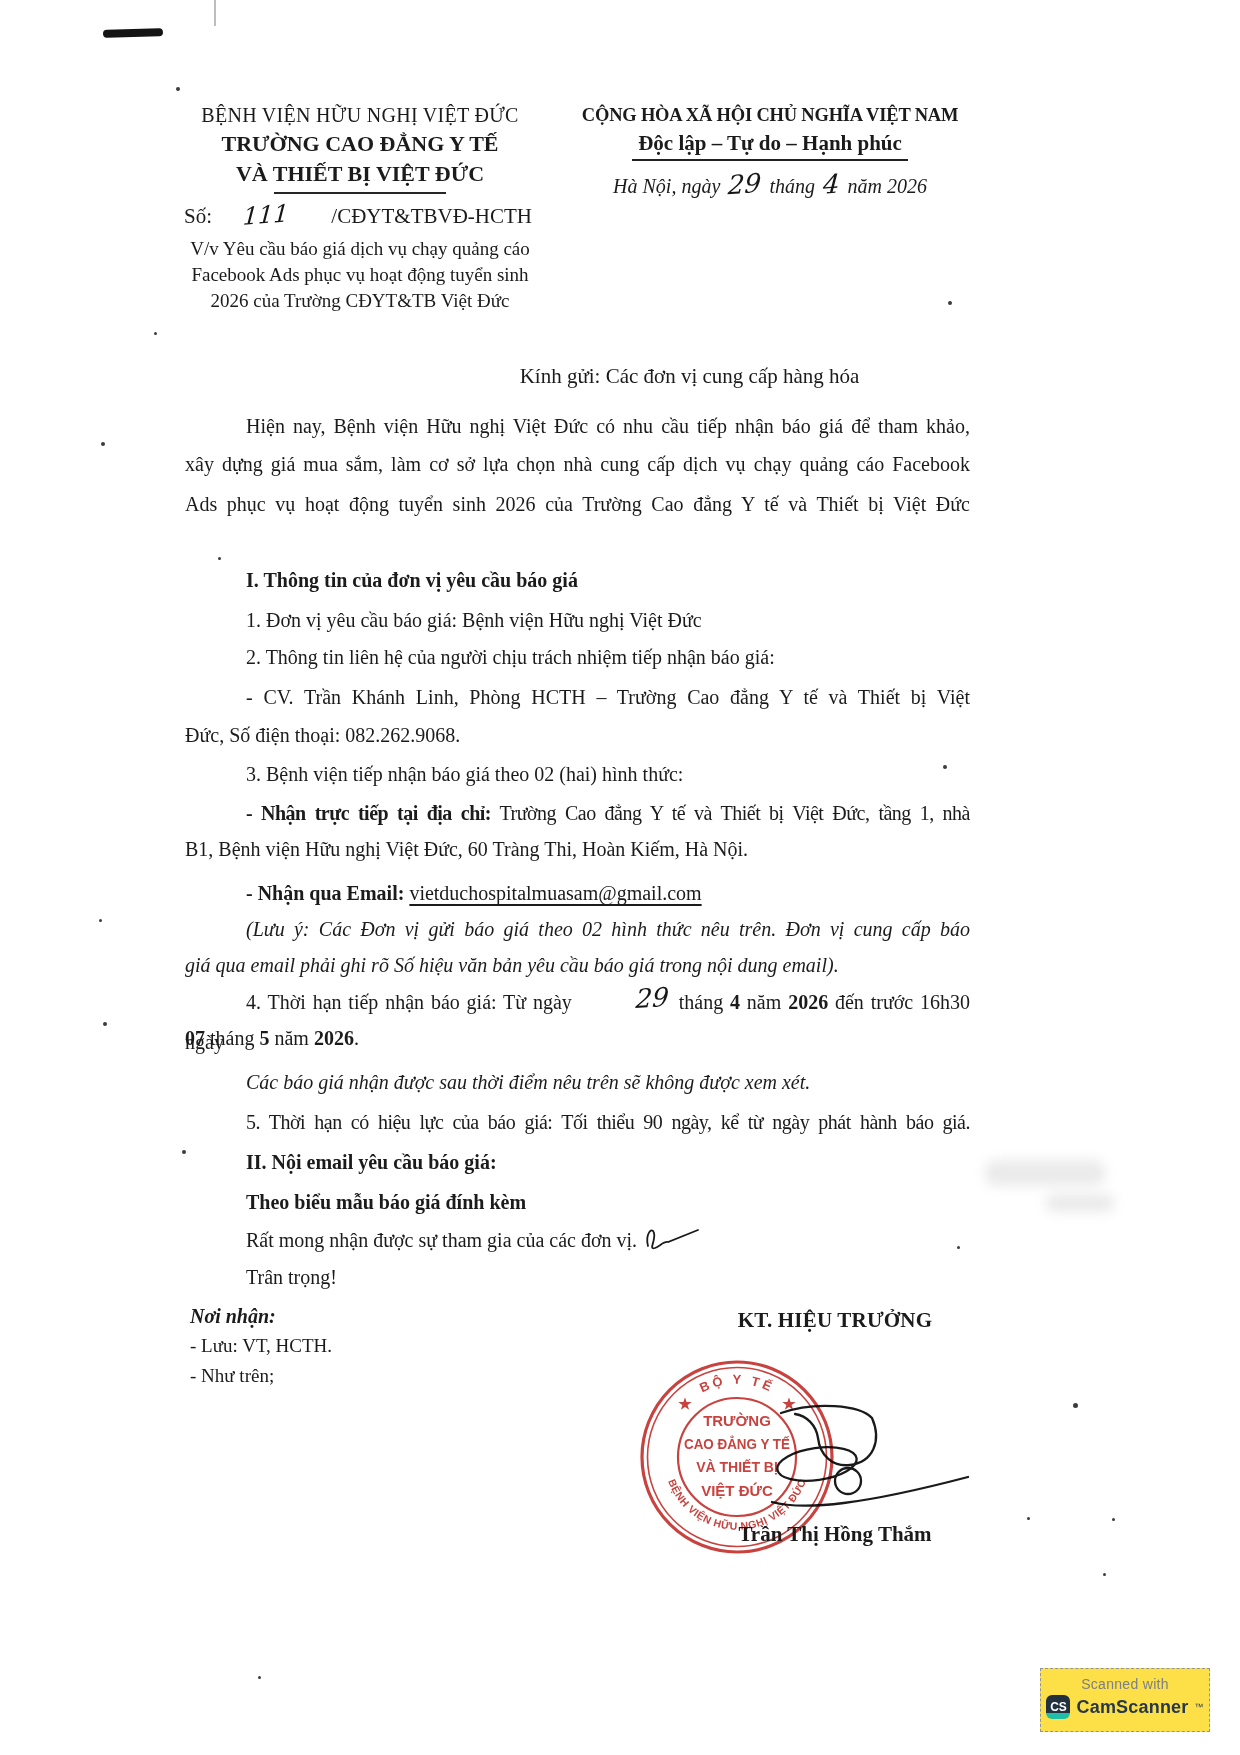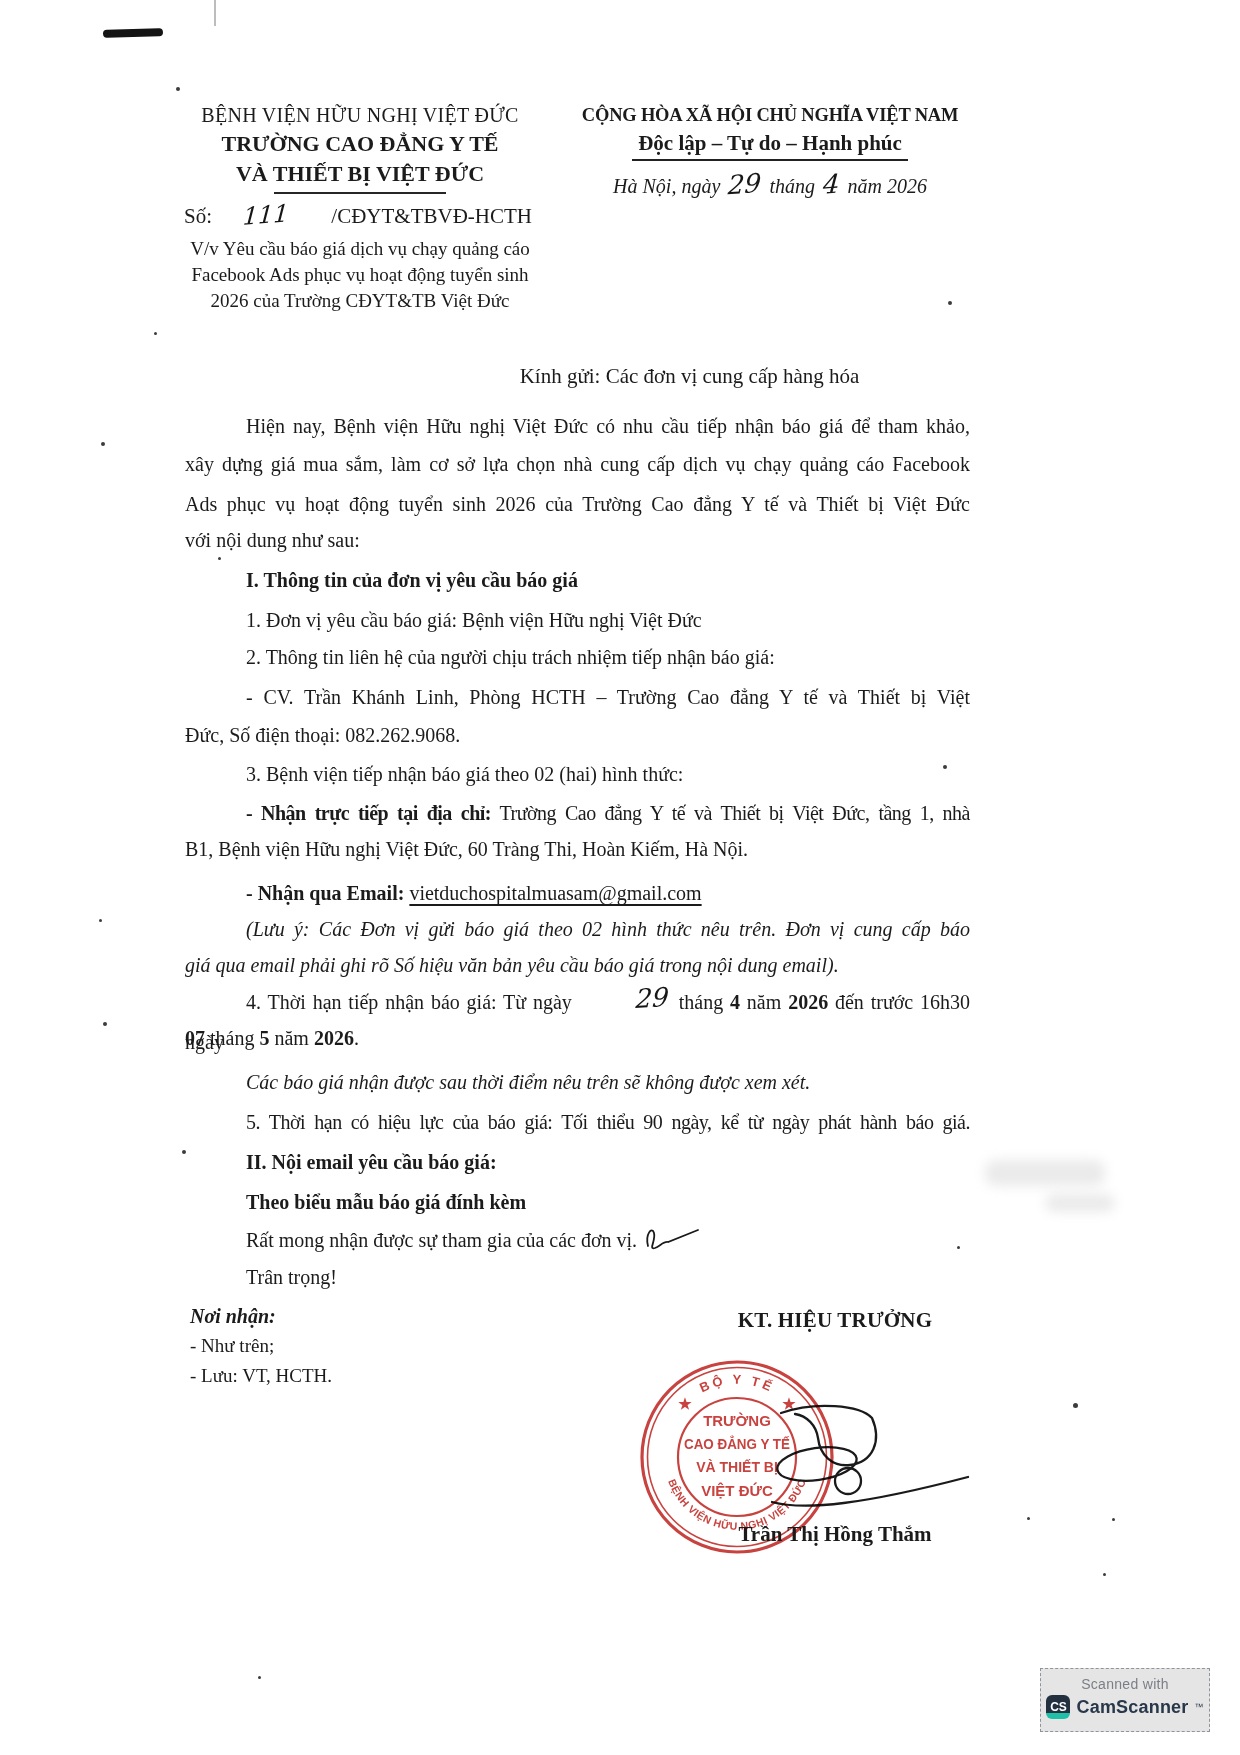--- a/index.html
+++ b/index.html
@@ -45,21 +45,21 @@
   
   .fleft{position:absolute;left:190px;top:1301px;width:330px;}
   .fl-title{font-size:20px;font-weight:bold;font-style:italic;line-height:30px;}
   .fl-item{font-size:19px;line-height:30px;}
   .fright{position:absolute;left:640px;top:1302px;width:390px;text-align:center;}
   .fr1{font-size:21px;font-weight:bold;line-height:36px;letter-spacing:.2px;}
   .fr-name{position:absolute;left:640px;top:1522px;width:390px;text-align:center;font-size:21px;font-weight:bold;}
   .stamp-svg{position:absolute;left:637px;top:1357px;width:200px;height:200px;mix-blend-mode:multiply;opacity:.93;}
   .sig-svg{position:absolute;left:745px;top:1385px;width:250px;height:150px;mix-blend-mode:multiply;}
   
-  .cs-badge{position:absolute;left:1040px;top:1668px;width:168px;height:62px;background:#e5e5e5;
+  .cs-badge{position:absolute;left:1040px;top:1668px;width:168px;height:62px;background:#fde047;
             border:1.5px dashed #8f949c;font-family:"Liberation Sans",sans-serif;text-align:center;}
   .cs-l1{font-size:14px;color:#7a7f87;margin-top:7px;letter-spacing:.3px;}
   .cs-row{display:flex;align-items:center;justify-content:center;gap:6px;margin-top:3px;}
   .cs-icon{display:inline-flex;align-items:center;justify-content:center;width:24px;height:24px;border-radius:6px;
            background:linear-gradient(#223040 76%,#1fc0a7 76%);color:#fff;font-weight:bold;font-size:12px;}
   .cs-brand{font-size:18px;font-weight:bold;color:#28384a;letter-spacing:.2px;}
   .cs-tm{font-size:9px;color:#28384a;vertical-align:super;}
 </style>
 </head>
 <body>
@@ -115,21 +115,20 @@
       <span class="hand">4</span>
       <span>năm 2026</span>
     </div>
   </div>
 
   <div class="l salut" style="top:356px;">Kính gửi: Các đơn vị cung cấp hàng hóa</div>
 
   <div class="l jl ind" style="top:406px;">Hiện nay, Bệnh viện Hữu nghị Việt Đức có nhu cầu tiếp nhận báo giá để tham khảo,</div>
   <div class="l jl" style="top:444px;">xây dựng giá mua sắm, làm cơ sở lựa chọn nhà cung cấp dịch vụ chạy quảng cáo Facebook</div>
   <div class="l jl" style="top:484px;">Ads phục vụ hoạt động tuyển sinh 2026 của Trường Cao đẳng Y tế và Thiết bị Việt Đức</div>
-  <div class="l" style="top:520px;">với nội dung như sau:</div>
 
   <div class="l b ind" style="top:560px;">I. Thông tin của đơn vị yêu cầu báo giá</div>
   <div class="l ind" style="top:600px;">1. Đơn vị yêu cầu báo giá: Bệnh viện Hữu nghị Việt Đức</div>
   <div class="l ind" style="top:637px;">2. Thông tin liên hệ của người chịu trách nhiệm tiếp nhận báo giá:</div>
   <div class="l jl ind" style="top:677px;">- CV. Trần Khánh Linh, Phòng HCTH – Trường Cao đẳng Y tế và Thiết bị Việt</div>
   <div class="l" style="top:715px;">Đức, Số điện thoại: 082.262.9068.</div>
   <div class="l ind" style="top:754px;">3. Bệnh viện tiếp nhận báo giá theo 02 (hai) hình thức:</div>
 
   <div class="l jl ind tight" style="top:793px;"><span class="b">- Nhận trực tiếp tại địa chỉ:</span><span> Trường Cao đẳng Y tế và Thiết bị Việt Đức, tầng 1, nhà</span></div>
   <div class="l" style="top:829px;">B1, Bệnh viện Hữu nghị Việt Đức, 60 Tràng Thi, Hoàn Kiếm, Hà Nội.</div>
@@ -148,22 +147,22 @@
   <div class="l b ind" style="top:1142px;">II. Nội email yêu cầu báo giá:</div>
   <div class="l b ind" style="top:1182px;">Theo biểu mẫu báo giá đính kèm</div>
 
   <div class="l ind" style="top:1220px;"><span>Rất mong nhận được sự tham gia của các đơn vị.</span><svg class="flourish" width="64" height="30" viewBox="0 0 64 30">
         <path d="M9,23 C6,11 13,3 15,10 C17,18 9,27 16,25 C21,23 25,18 29,19 L59,7" fill="none" stroke="#1a1a1a" stroke-width="1.8" stroke-linecap="round"></path>
       </svg></div>
   <div class="l ind" style="top:1257px;">Trân trọng!</div>
 
   <div class="fleft">
     <div class="fl-title">Nơi nhận:</div>
+    <div class="fl-item">- Lưu: VT, HCTH.</div>
     <div class="fl-item">- Như trên;</div>
-    <div class="fl-item">- Lưu: VT, HCTH.</div>
   </div>
 
   <div class="fright">
     <div class="fr1">KT. HIỆU TRƯỞNG</div>
   </div>
 
   <svg class="stamp-svg" viewBox="0 0 200 200">
     <g fill="none" stroke="#c43430">
       <circle cx="100" cy="100" r="95" stroke-width="3.2"></circle>
       <circle cx="100" cy="100" r="89.5" stroke-width="1.6"></circle>

